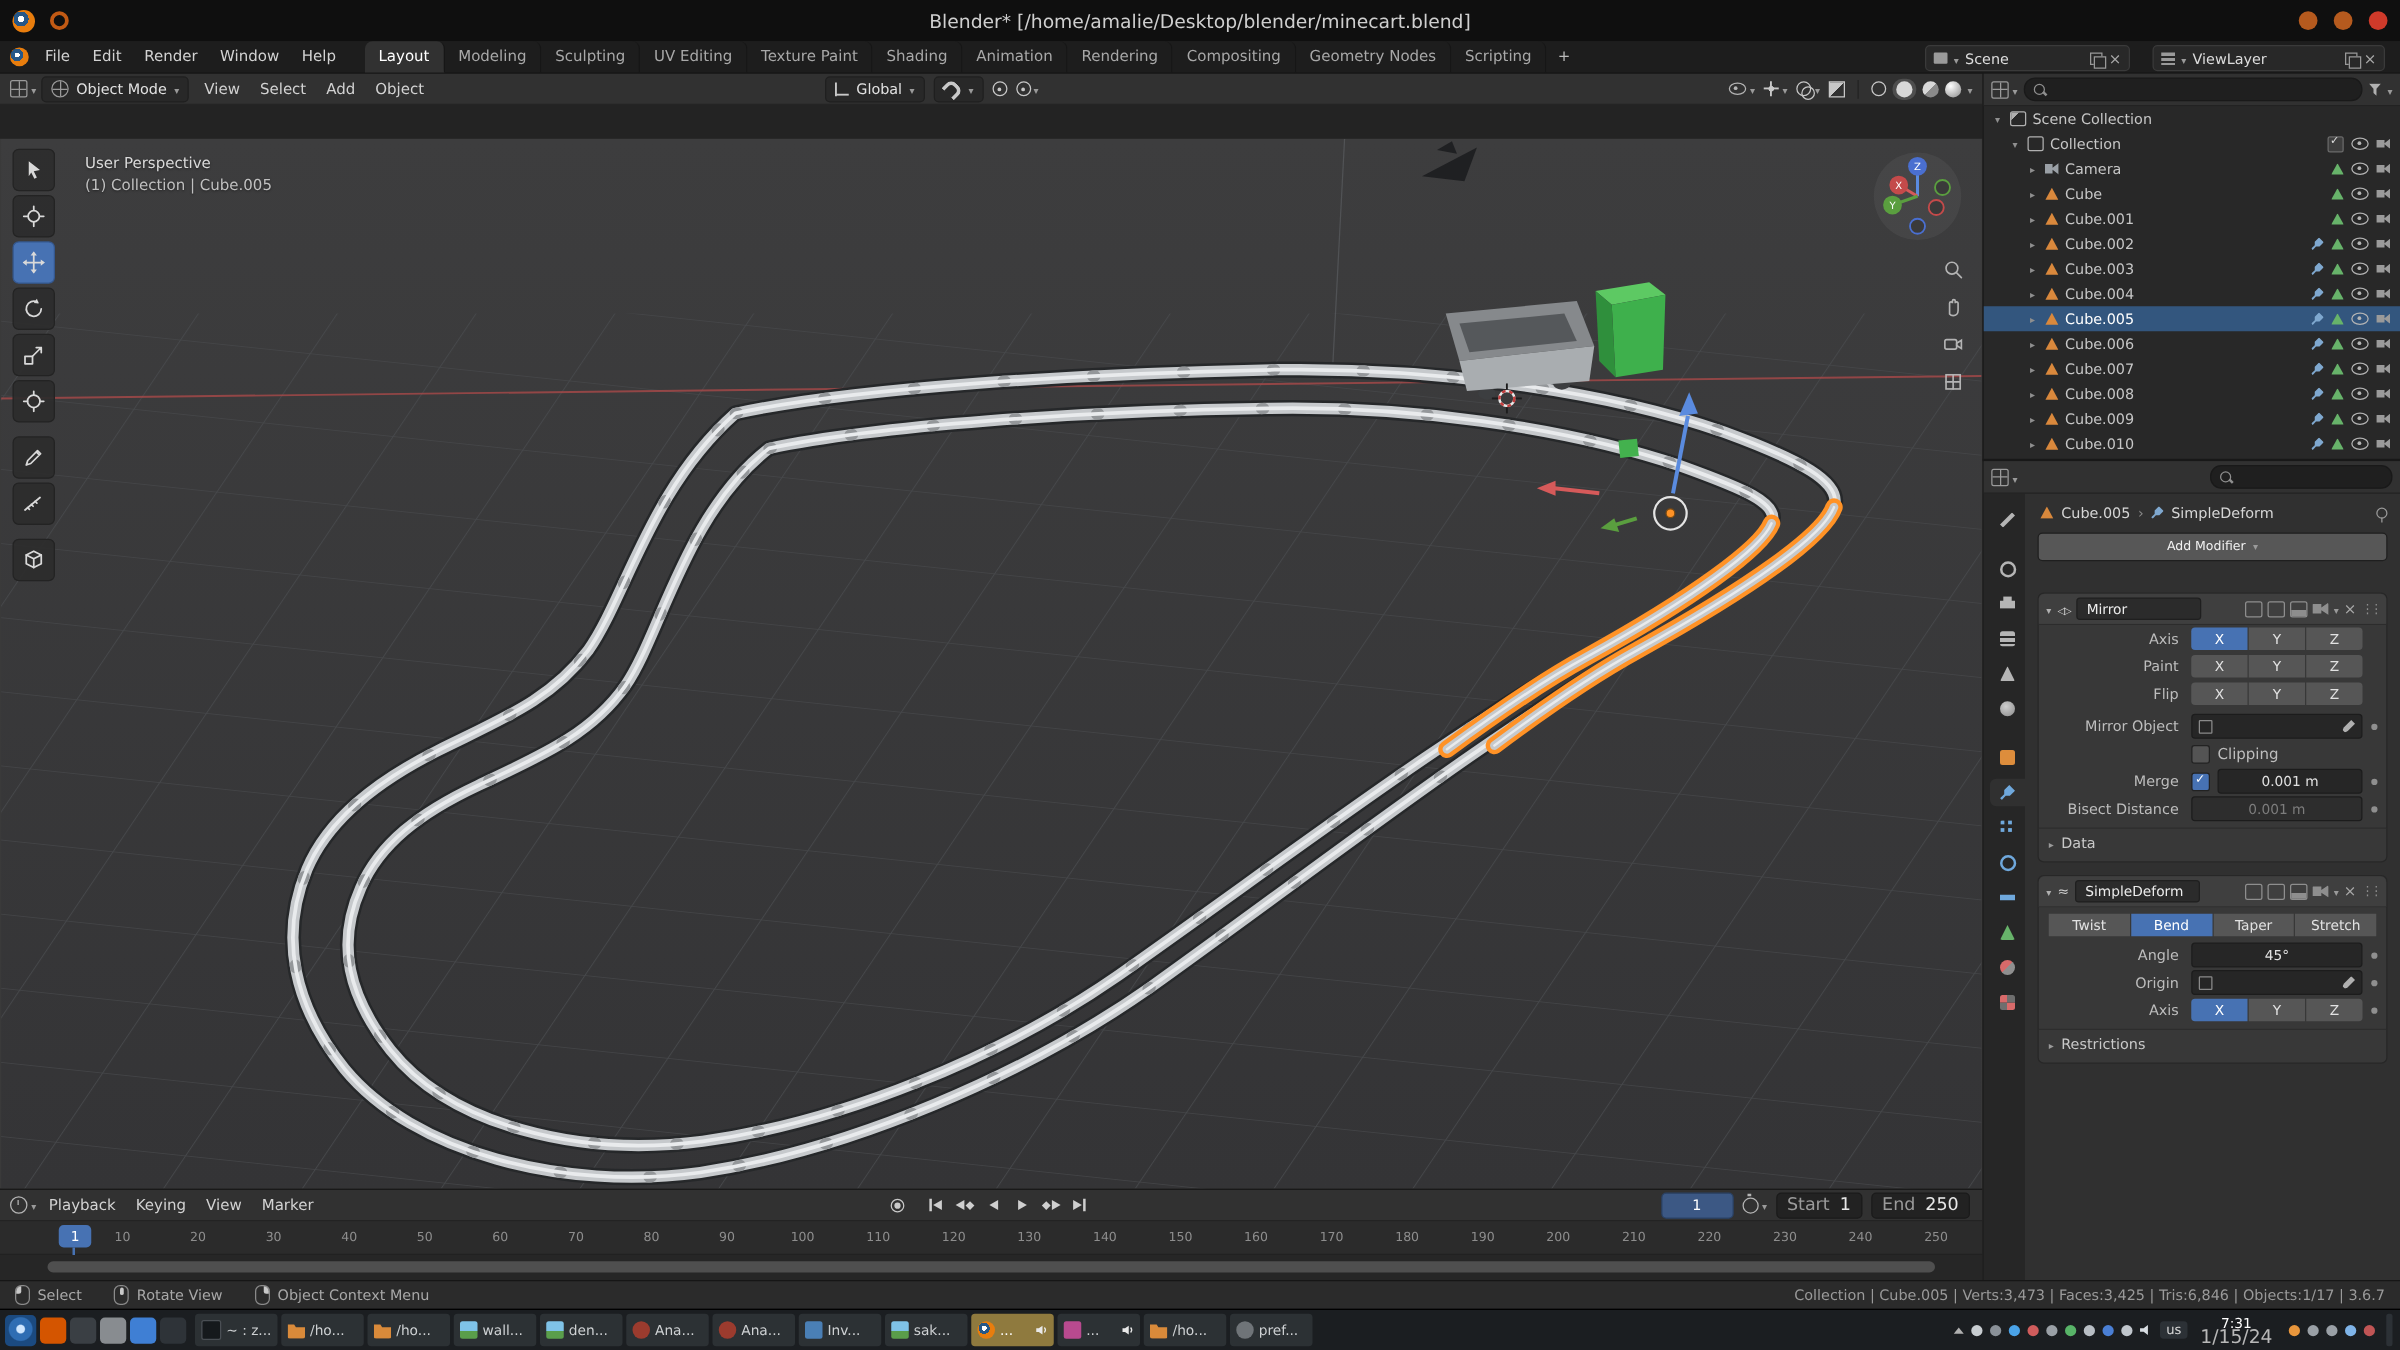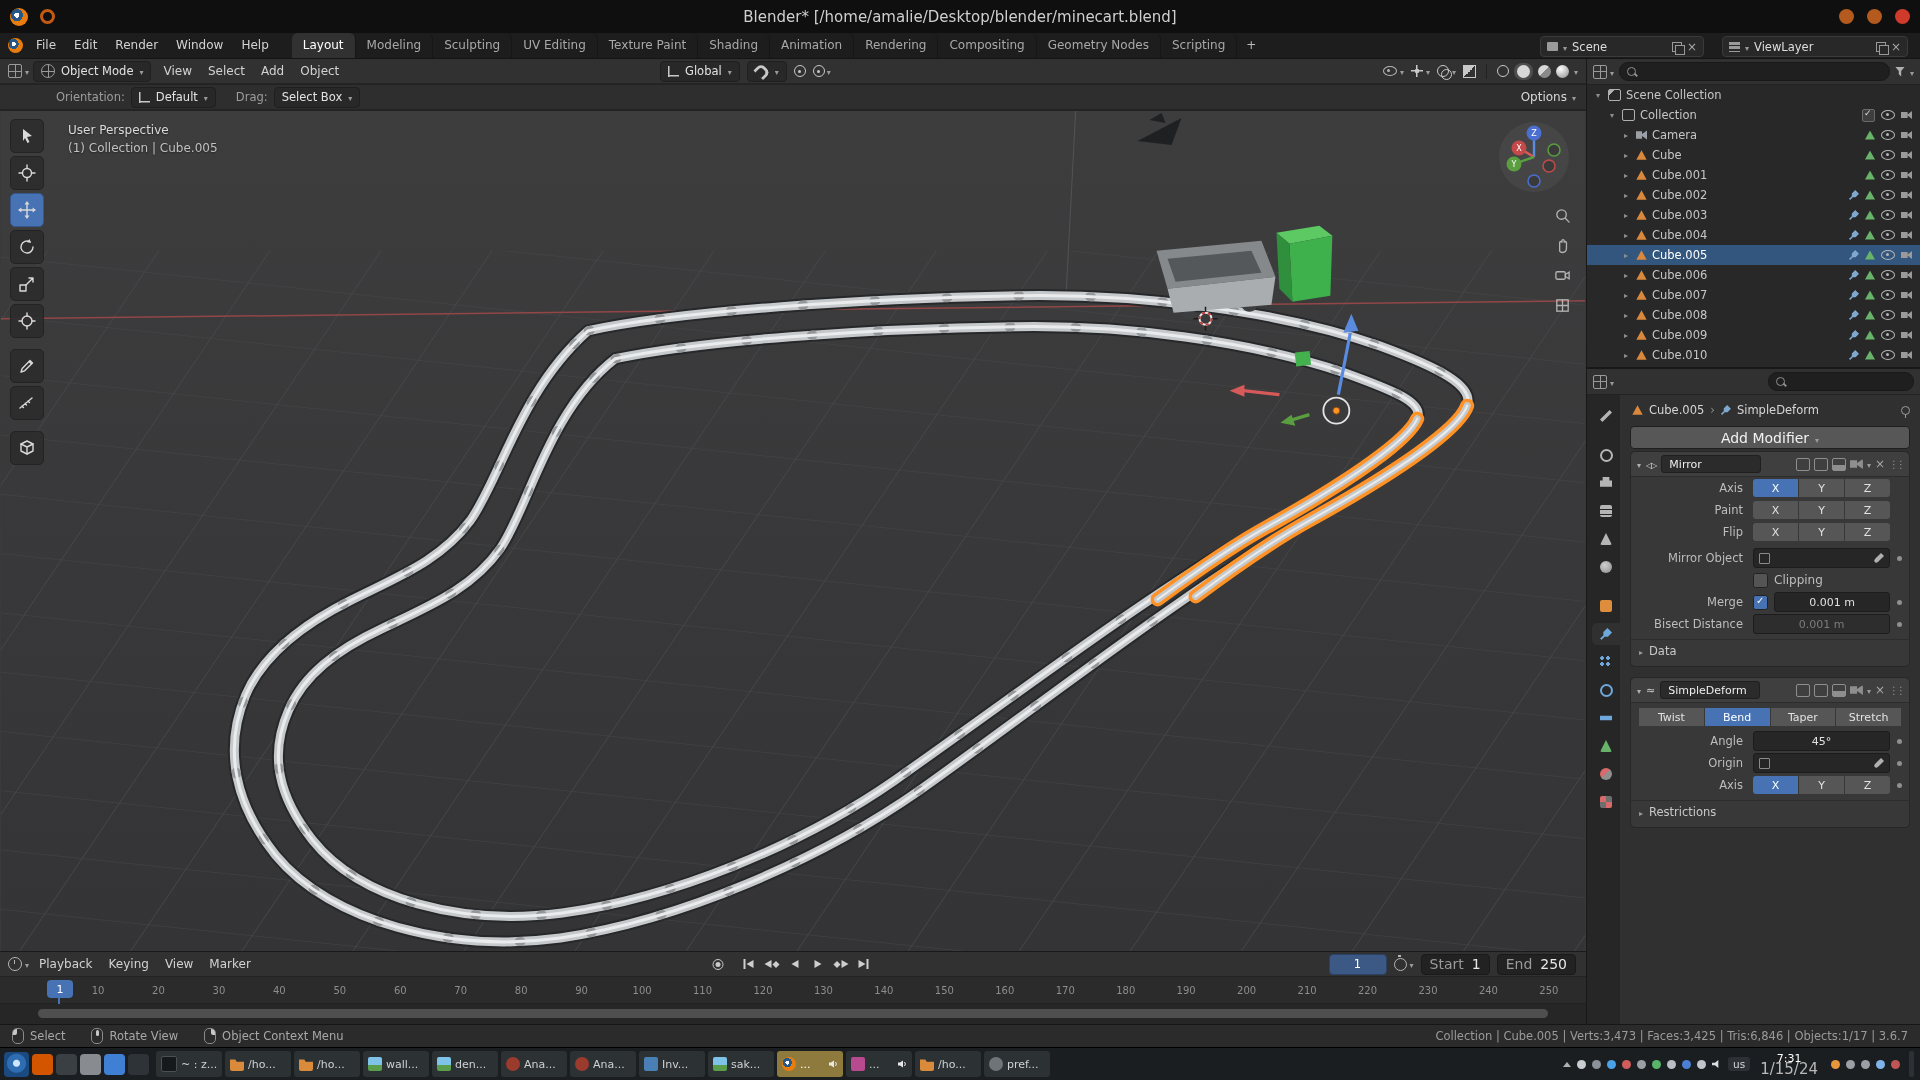--- a/index.html
+++ b/index.html
@@ -172,21 +172,21 @@
   .ptab[data-icon="data"] i{background:#67b36a;clip-path:polygon(50% 0,100% 100%,0 100%)}
   .ptab[data-icon="material"] i{border-radius:50%;background:linear-gradient(135deg,#d86a6a 50%,#8f8f8f 50%)}
   .ptab[data-icon="texture"] i{background:linear-gradient(90deg,#d86a6a 50%,#6e6e6e 50%) 0 0/12px 6px,linear-gradient(90deg,#6e6e6e 50%,#d86a6a 50%) 0 6px/12px 6px;background-repeat:no-repeat}
   .pr-main{flex:1;padding:8px 10px;overflow:hidden}
   .crumbs{display:flex;align-items:center;gap:6px;font-size:11.5px;color:#d6d6d6;margin:0 0 9px 2px}
   .csep::before{content:"›";color:#8a8a8a}
   .i-pin{width:7px;height:7px;border:1.5px solid #9a9a9a;border-radius:50%;position:relative;margin-left:auto}
   .i-pin::after{content:"";position:absolute;left:2.5px;top:7px;width:1.5px;height:4px;background:#9a9a9a}
   .crumb-ic-mesh{width:11px;height:11px;clip-path:polygon(50% 6%,97% 94%,3% 94%);background:#d9883c}
   .addmod{height:21px;background:#575757;border:1px solid #1f1f1f;border-radius:4px;display:flex;align-items:center;
-          justify-content:center;gap:6px;font-size:14px;color:#f2f2f2;margin-bottom:2px}
+          justify-content:center;gap:6px;font-size:10px;color:#f2f2f2;margin-bottom:25px}
   .mpanel{background:#383838;border:1px solid #272727;border-radius:5px;margin-bottom:10px;padding-bottom:5px}
   .mp-head{height:24px;display:flex;align-items:center;gap:5px;padding:0 6px;background:#3f3f3f;
            border-radius:5px 5px 0 0;border-bottom:1px solid #2c2c2c}
   .mcar::before{content:"▾";font-size:8px;color:#b0b0b0}
   .mic-mirror::before{content:"◁▷";font-size:8px;color:#cfcfcf;letter-spacing:-1px}
   .mic-deform::before{content:"≈";font-size:11px;color:#cfcfcf}
   .mp-name{height:16px;background:#2b2b2b;border:1px solid #1f1f1f;border-radius:3px;padding:0 7px;font-size:11px;
            color:#ececec;display:flex;align-items:center;min-width:84px}
   .mp-icons{margin-left:auto;display:flex;gap:4px;align-items:center}
   .hic{width:12px;height:11px;border:1px solid #9c9c9c;border-radius:2px;opacity:.85}
@@ -368,37 +368,20 @@
         <span class="on">
             <span class="shade solid"></span>
           </span>
         <span class="shade mat"></span>
         <span class="shade rend"></span>
         <span class="car"></span>
       </span>
     </div>
   </div>
 
-  <div class="toolsettings">
-    <span class="tslabel" style="margin-left:46px">Orientation:</span>
-    <span class="fld">
-      <span class="i-or"></span>
-      <span>Default</span>
-        <span class="car"></span>
-    </span>
-    <span class="tslabel" style="margin-left:14px">Drag:</span>
-    <span class="fld">
-      <span>Select Box</span>
-        <span class="car"></span>
-    </span>
-    <span class="opts">
-      <span>Options</span>
-        <span class="car"></span>
-    </span>
-  </div>
 
   <div class="viewport">
     <svg class="scene" width="1586" height="840" viewBox="0 0 1586 841">
       <defs>
         <linearGradient id="bg" x1="0" y1="0" x2="0" y2="1">
           <stop offset="0" stop-color="#3d3d3e"></stop>
             <stop offset="1" stop-color="#343436"></stop>
         </linearGradient>
         <pattern id="gp" width="72" height="72" patternUnits="userSpaceOnUse" patternTransform="translate(700,160) rotate(6) skewX(-28) scale(1.45,0.82)">
           <path d="M72 0H0V72" fill="none" stroke="#47494c" stroke-width="1.2"></path>

